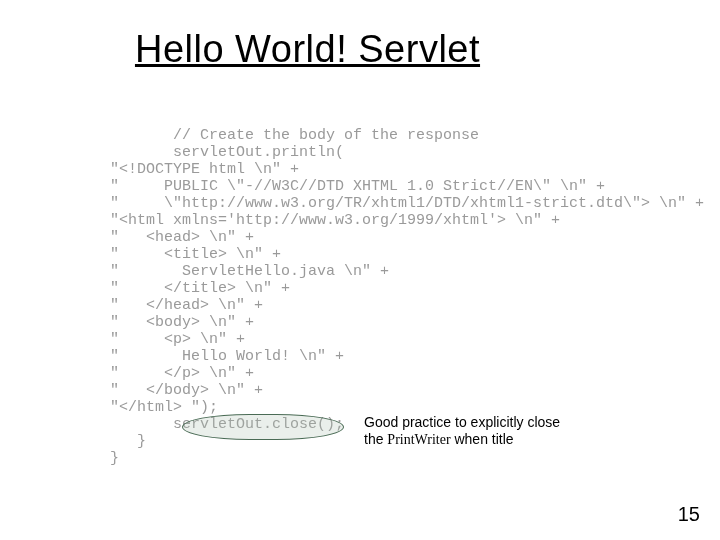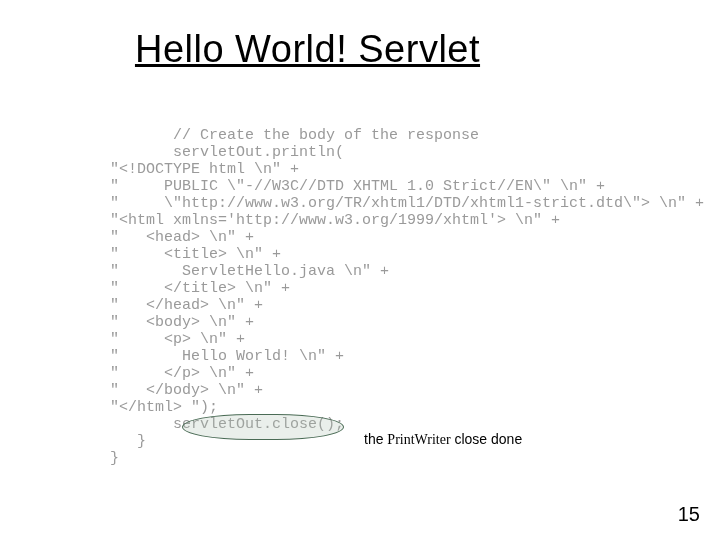--- a/index.html
+++ b/index.html
@@ -96,19 +96,19 @@
 <span>"     &lt;/p&gt; \n" +</span>
 <span>"   &lt;/body&gt; \n" +</span>
 <span>"&lt;/html&gt; ");</span>
 <span>       servletOut.close();</span>
 <span>   }</span>
 <span>}</span></div>
 
   <div class="callout-oval"></div>
 
   <div class="callout-text">
-    <br>
-    <span>the </span><span class="mono">PrintWriter</span><span> close done</span>
+    <span>Good practice to explicitly close</span><br>
+    <span>the </span><span class="mono">PrintWriter</span><span> when title</span>
   </div>
 
   <div class="page-num">15</div>
 
 </div>
 
 </body></html>

